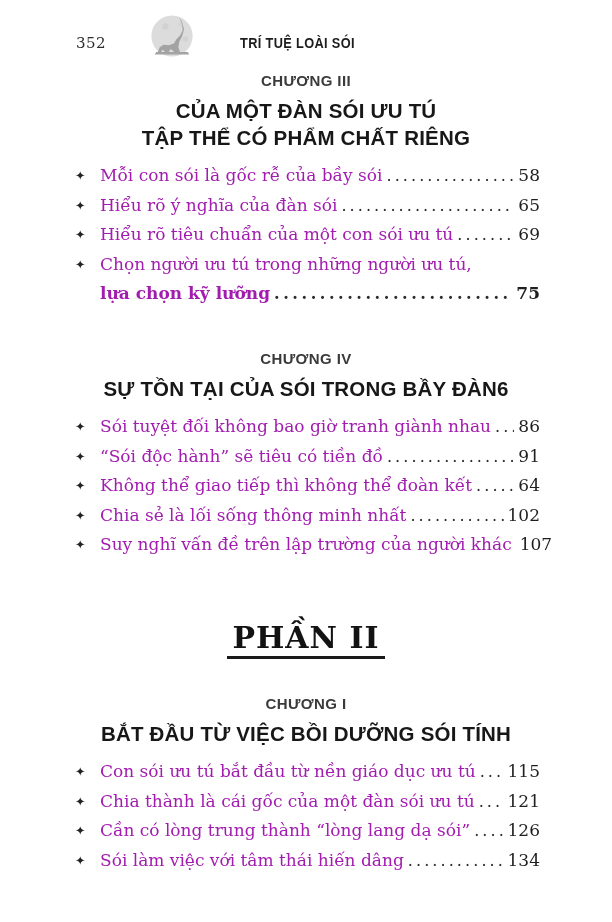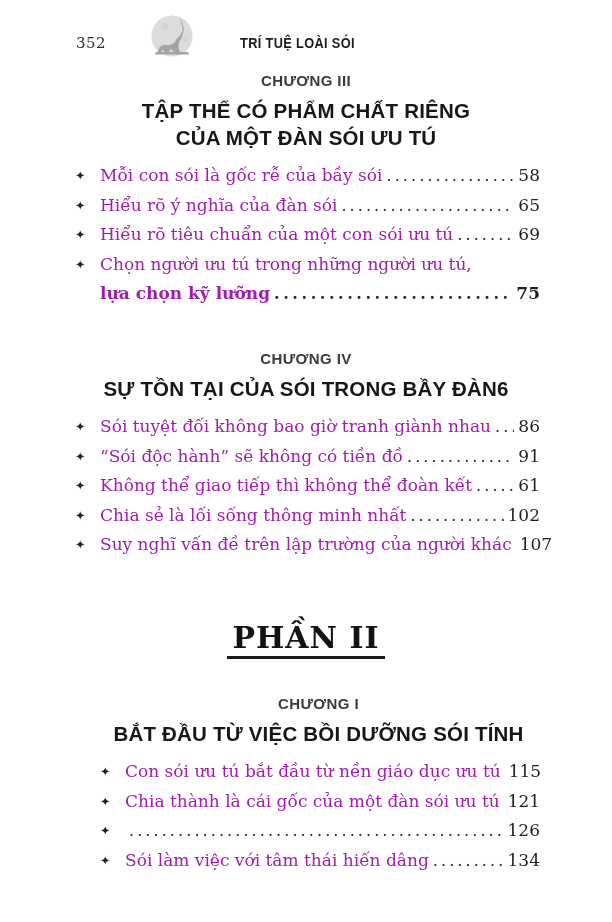--- a/index.html
+++ b/index.html
@@ -34,21 +34,21 @@
     letter-spacing:0.4px;
   }
   .chapter-title{
     text-align:center;
     font-family:"Liberation Sans", sans-serif;
     font-weight:bold;font-size:20.5px;color:#171717;
     line-height:27px;letter-spacing:0.2px;margin-top:8px;
   }
   .sec-1{margin-top:24px;}
   .sec-2{margin-top:46px;}
-  .sec-3{margin-top:36px;margin-left:25px;}
+  .sec-3{margin-top:36px;}
   
   .toc{
     margin-top:14px;
     padding:0 72px 0 75px;
     font-size:17px;
   }
   .toc-row{
     display:flex;align-items:baseline;
     line-height:20px;margin-bottom:7.5px;
   }
@@ -99,22 +99,22 @@
         <path fill="#a3a3a3" d="M31.5 4.5 L34.6 12 L35.2 18 L32.4 23.5 L28.6 27.5 L26.2 31.5 L21 33.6 L15 33.2 L11.2 35.8 L9.2 40.6 L12.8 40.6 L14 38.2 L16.8 40.6 L20.6 40.6 L22.6 37.6 L26.4 40.6 L32.4 40.6 L30.6 35.8 L31.6 30 L34.6 24 L36.6 17 L34.2 8.5 Z"></path>
         <path fill="#a3a3a3" d="M7.5 40.8 L40.5 40.8 L42 43.2 L6 43.2 Z"></path>
       </svg>
     </span>
     <span class="book-title">TRÍ TUỆ LOÀI SÓI</span>
   </div>
 
   <div class="sec-1">
     <div class="chapter-kicker">CHƯƠNG III</div>
     <div class="chapter-title">
+      <div>CỦA MỘT ĐÀN SÓI ƯU TÚ</div>
       <div>TẬP THỂ CÓ PHẨM CHẤT RIÊNG</div>
-      <div>CỦA MỘT ĐÀN SÓI ƯU TÚ</div>
     </div>
     <div class="toc">
       <div class="toc-row">
         <span class="bullet">✦</span>
         <span class="entry-text">Mỗi con sói là gốc rễ của bầy sói</span>
         <span class="leader"></span>
         <span class="page-ref">58</span>
       </div>
       <div class="toc-row">
         <span class="bullet">✦</span>
@@ -146,29 +146,29 @@
     <div class="chapter-title">SỰ TỒN TẠI CỦA SÓI TRONG BẦY ĐÀN6</div>
     <div class="toc">
       <div class="toc-row">
         <span class="bullet">✦</span>
         <span class="entry-text">Sói tuyệt đối không bao giờ tranh giành nhau </span>
         <span class="leader"></span>
         <span class="page-ref">86</span>
       </div>
       <div class="toc-row">
         <span class="bullet">✦</span>
-        <span class="entry-text">“Sói độc hành” sẽ không có tiền đồ</span>
+        <span class="entry-text">“Sói độc hành” sẽ tiêu có tiền đồ</span>
         <span class="leader"></span>
         <span class="page-ref">91</span>
       </div>
       <div class="toc-row">
         <span class="bullet">✦</span>
         <span class="entry-text">Không thể giao tiếp thì không thể đoàn kết </span>
         <span class="leader"></span>
-        <span class="page-ref">61</span>
+        <span class="page-ref">64</span>
       </div>
       <div class="toc-row">
         <span class="bullet">✦</span>
         <span class="entry-text">Chia sẻ là lối sống thông minh nhất </span>
         <span class="leader"></span>
         <span class="page-ref">102</span>
       </div>
       <div class="toc-row">
         <span class="bullet">✦</span>
         <span class="entry-text">Suy nghĩ vấn đề trên lập trường của người khác </span>
@@ -193,20 +193,21 @@
         <span class="page-ref">115</span>
       </div>
       <div class="toc-row">
         <span class="bullet">✦</span>
         <span class="entry-text">Chia thành là cái gốc của một đàn sói ưu tú</span>
         <span class="leader"></span>
         <span class="page-ref">121</span>
       </div>
       <div class="toc-row">
         <span class="bullet">✦</span>
+        <span class="entry-text">Cần có lòng trung thành “lòng lang dạ sói” </span>
         <span class="leader"></span>
         <span class="page-ref">126</span>
       </div>
       <div class="toc-row">
         <span class="bullet">✦</span>
         <span class="entry-text">Sói làm việc với tâm thái hiến dâng</span>
         <span class="leader"></span>
         <span class="page-ref">134</span>
       </div>
     </div>

